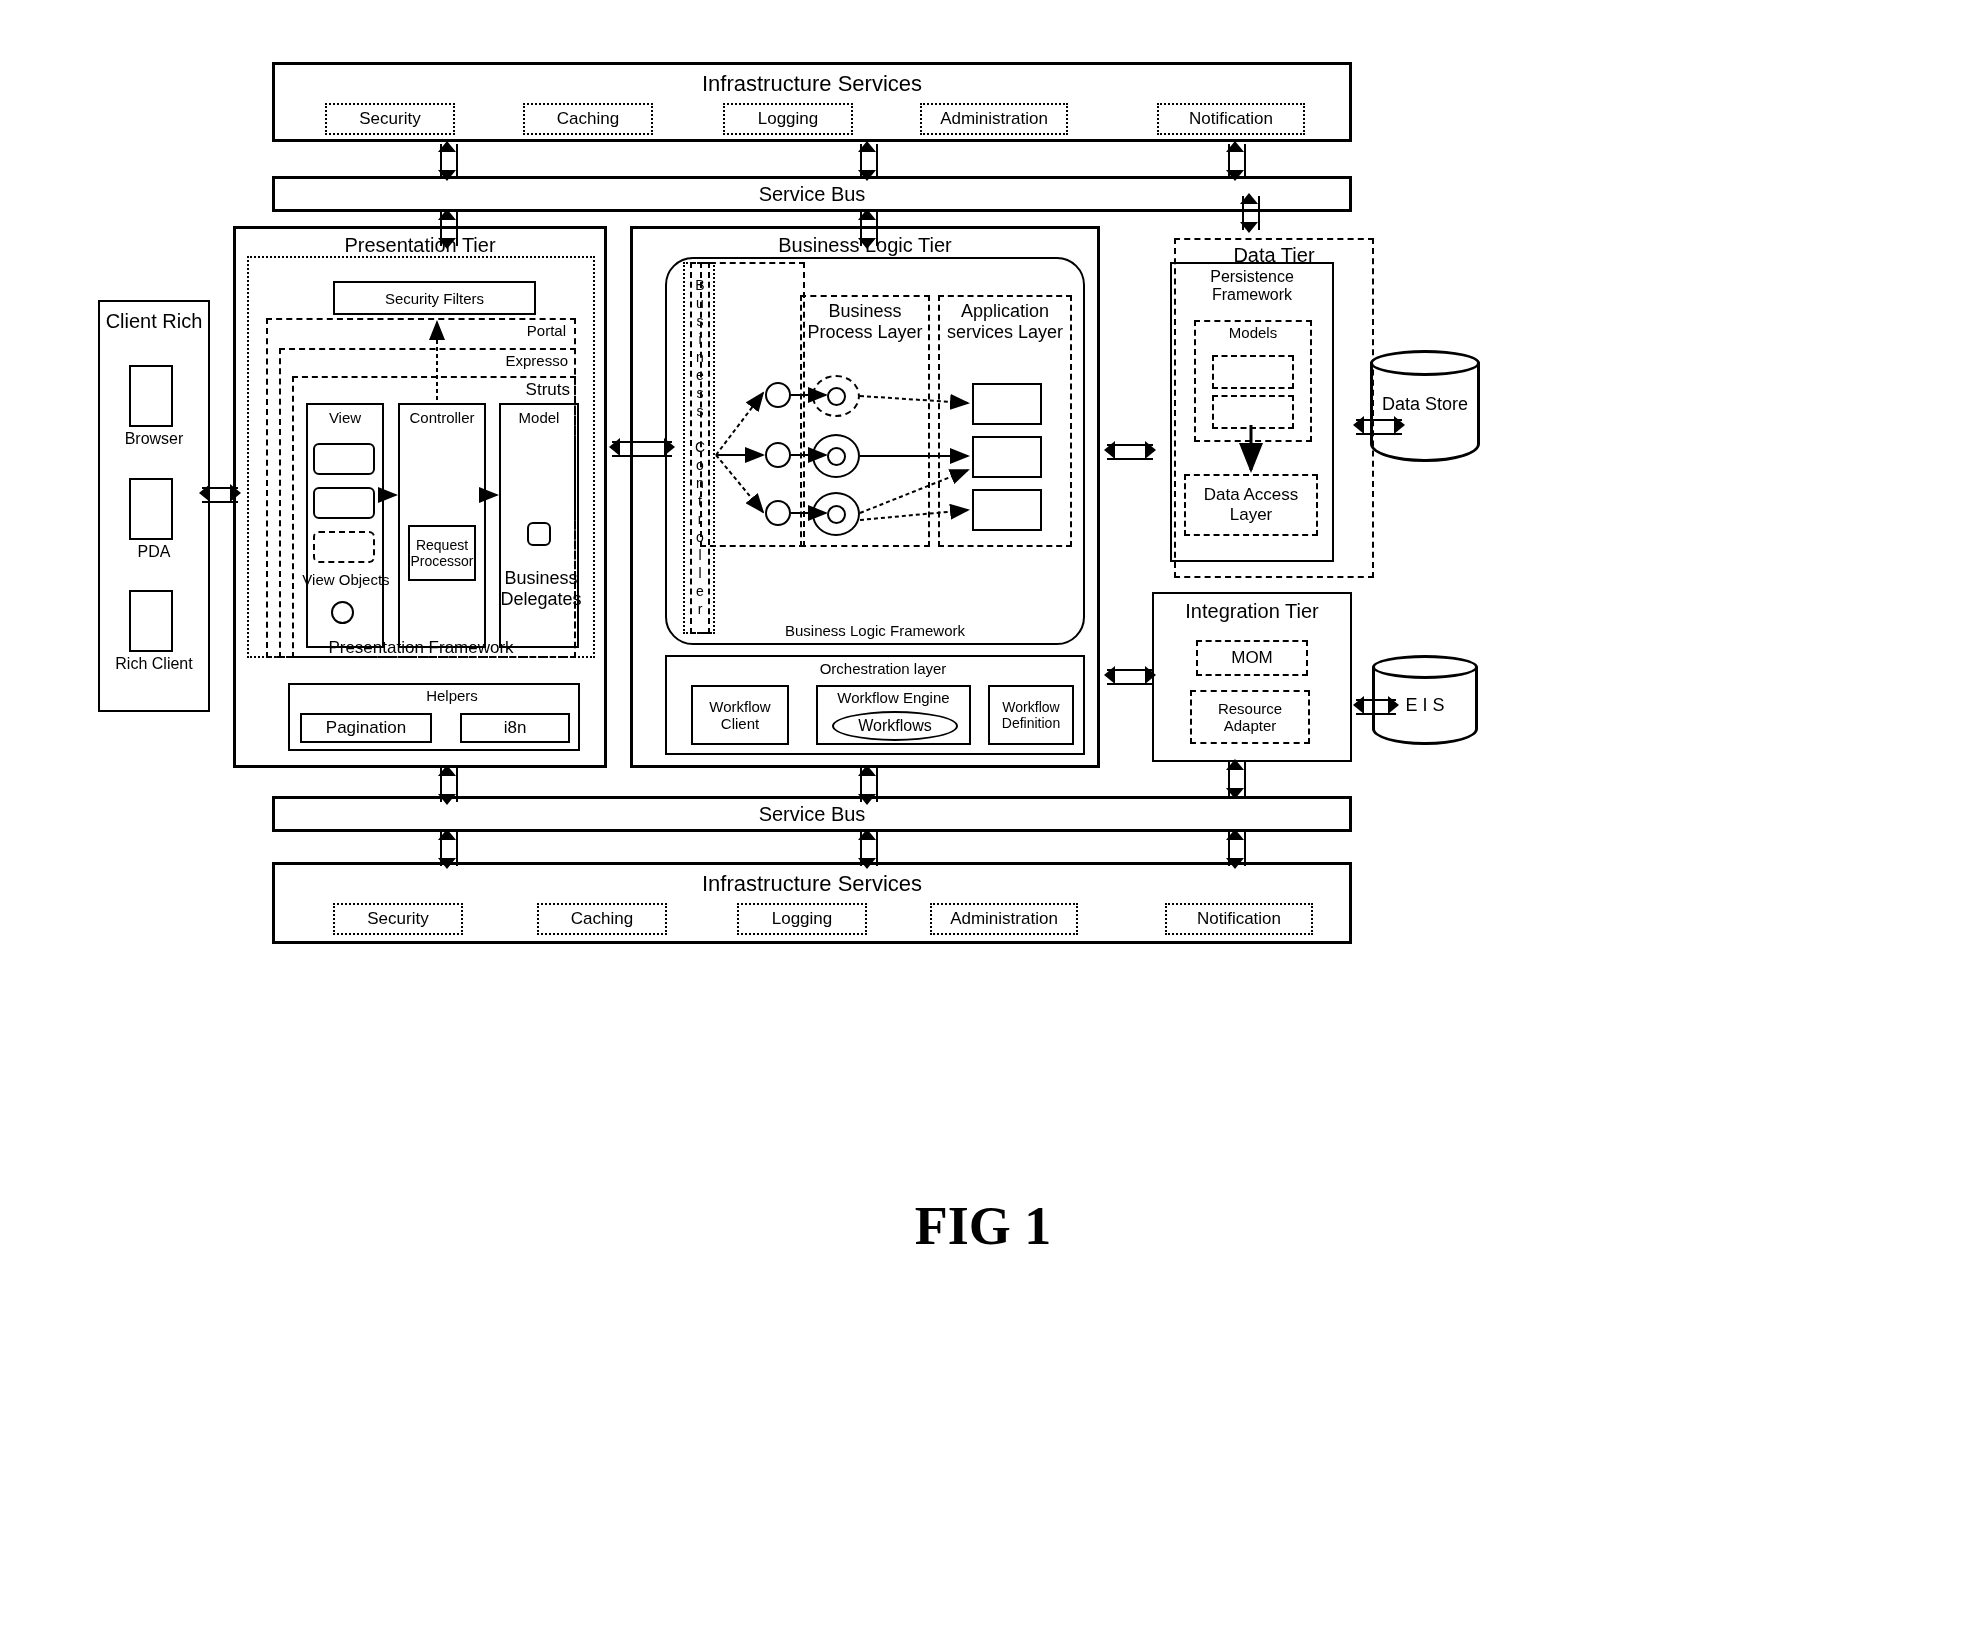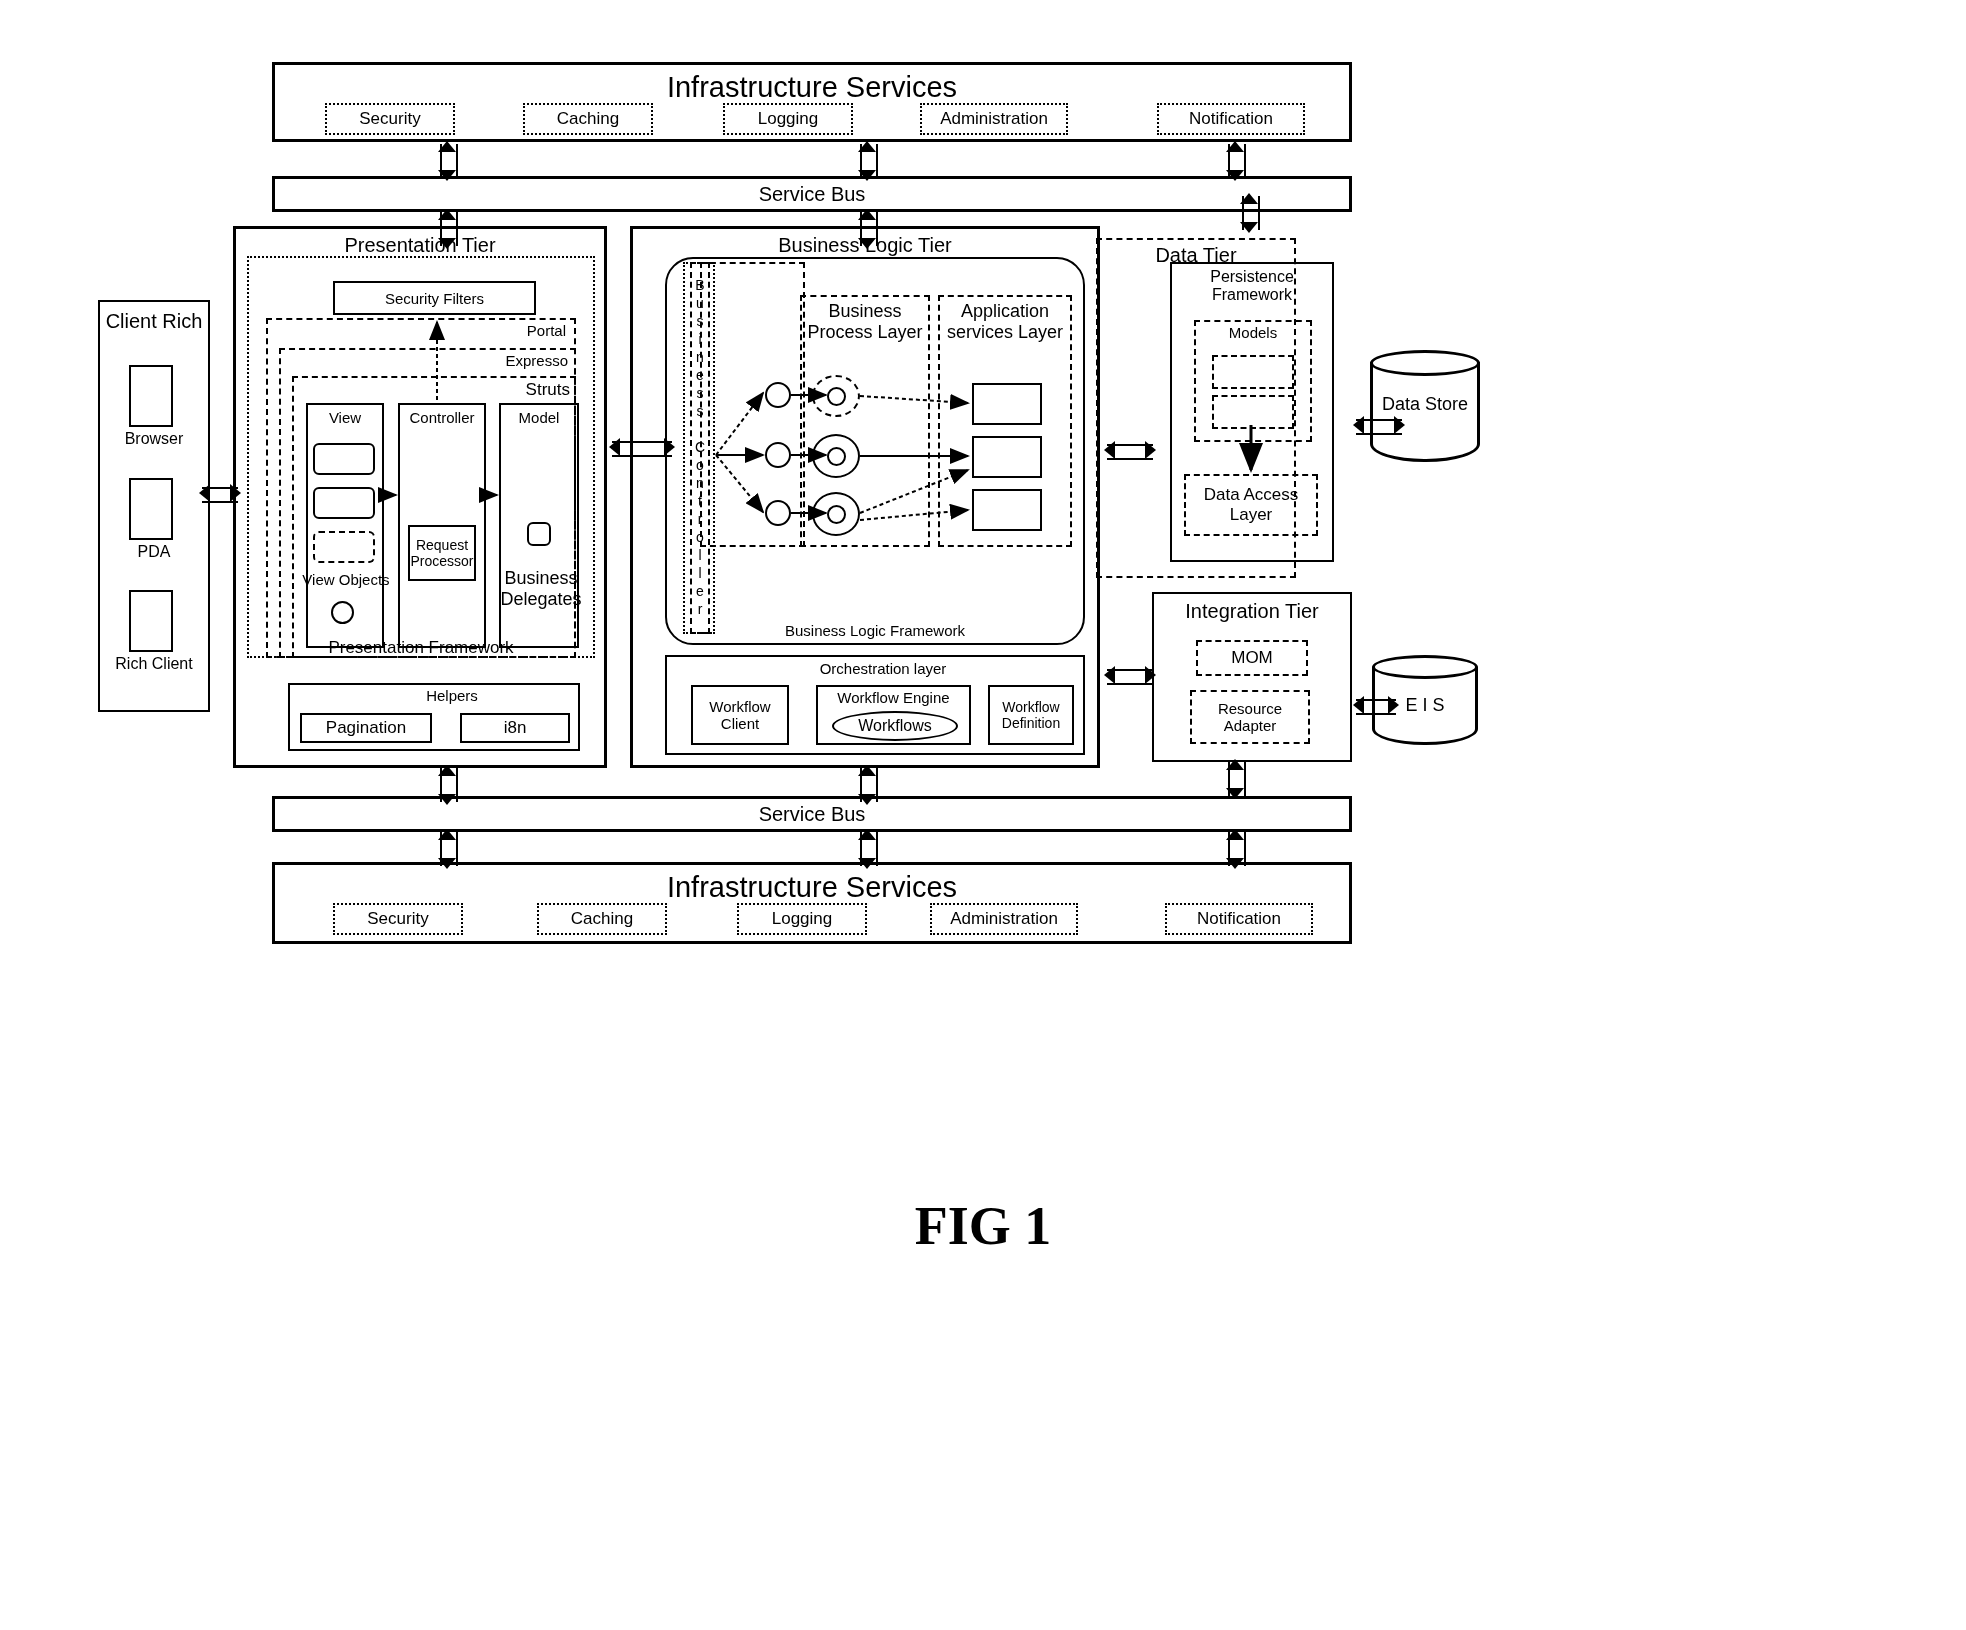--- a/index.html
+++ b/index.html
@@ -5,21 +5,21 @@
   html,body{margin:0;padding:0;background:#fff;}
   body{width:1966px;height:1630px;position:relative;
        font-family:"Liberation Sans", sans-serif;color:#000;overflow:hidden;}
   .abs{position:absolute;box-sizing:border-box;}
   .solid{border:3px solid #000;}
   .solid2{border:2px solid #000;}
   .dash2{border:2px dashed #000;}
   .dot2{border:2px dotted #000;}
   .ctr{display:flex;align-items:center;justify-content:center;text-align:center;}
   .lbl{position:absolute;left:0;right:0;text-align:center;}
-  .t22{font-size:29px;}
+  .t22{font-size:22px;}
   .t20{font-size:20px;}
   .t19{font-size:15px;}
   .t18{font-size:18px;}
   .t17{font-size:17px;}
   .t16{font-size:16px;}
   .t15{font-size:15px;}
   .t14{font-size:14px;}
   
   .vconn{position:absolute;width:34px;height:34px;}
   .vconn:before,.vconn:after{content:"";position:absolute;left:50%;
@@ -226,21 +226,21 @@
 <div class="hconn" style="left:1107px;top:435px;width:46px;">
     <i class="arrL"></i>
     <i class="arrR"></i>
   </div>
 
 <div class="hconn" style="left:1107px;top:660px;width:46px;">
     <i class="arrL"></i>
     <i class="arrR"></i>
   </div>
 
-<div class="abs dash2" style="left:1096px;top:238px;width:200px;height:340px;">
+<div class="abs dash2" style="left:1174px;top:238px;width:200px;height:340px;">
   <div class="lbl t20" style="top:4px;">Data Tier</div>
 </div>
 <div class="abs solid2" style="left:1170px;top:262px;width:164px;height:300px;">
   <div class="lbl t16" style="top:4px;line-height:1.15;">Persistence Framework</div>
 </div>
 <div class="abs dash2" style="left:1194px;top:320px;width:118px;height:122px;">
   <div class="lbl t19" style="top:2px;">Models</div>
 </div>
 <div class="abs dash2" style="left:1212px;top:355px;width:82px;height:34px;"></div>
 <div class="abs dash2" style="left:1212px;top:395px;width:82px;height:34px;"></div>

